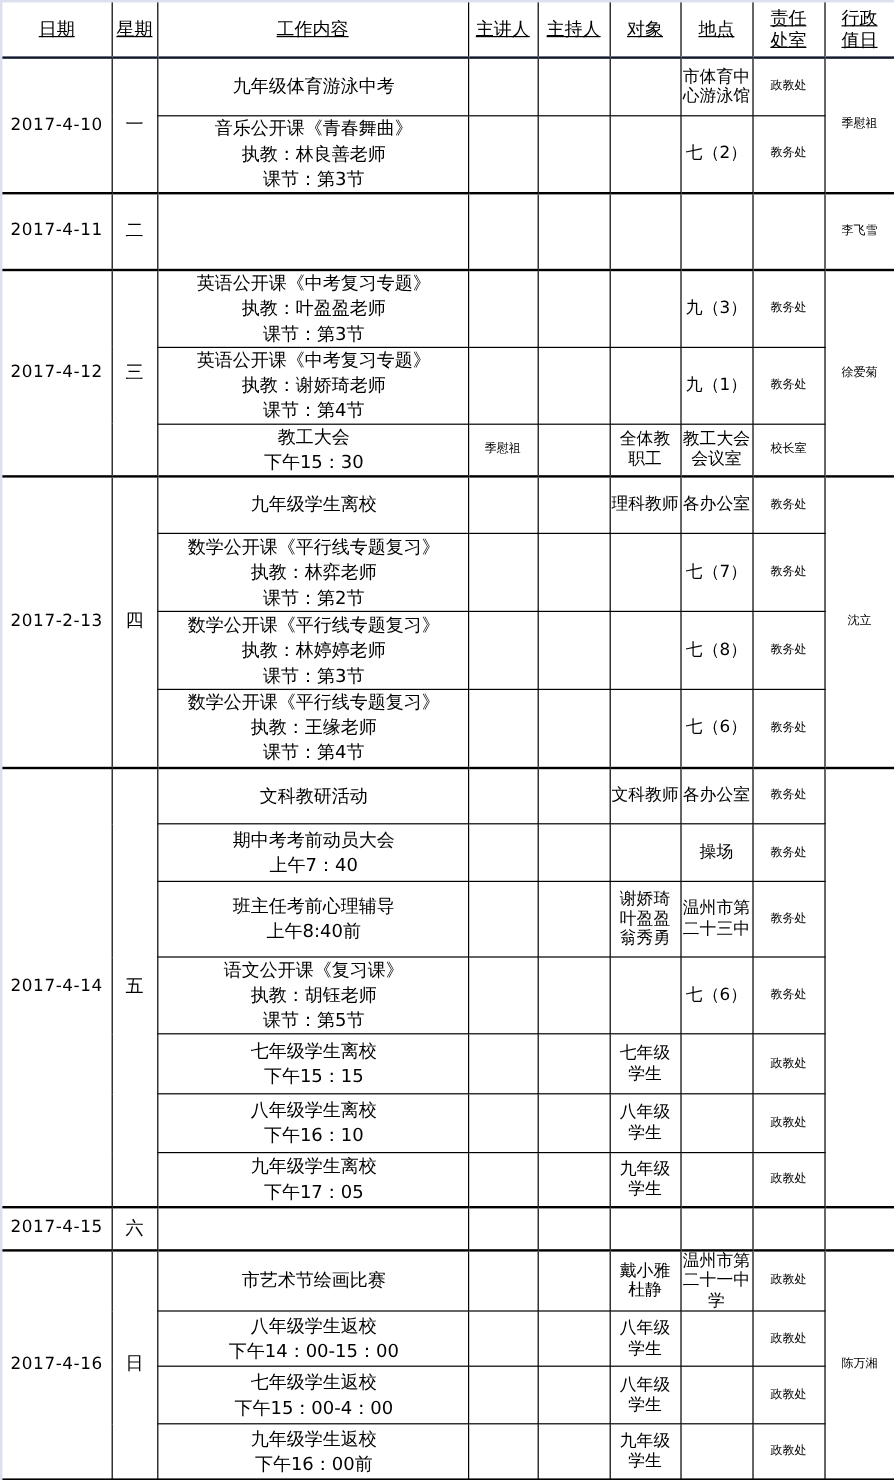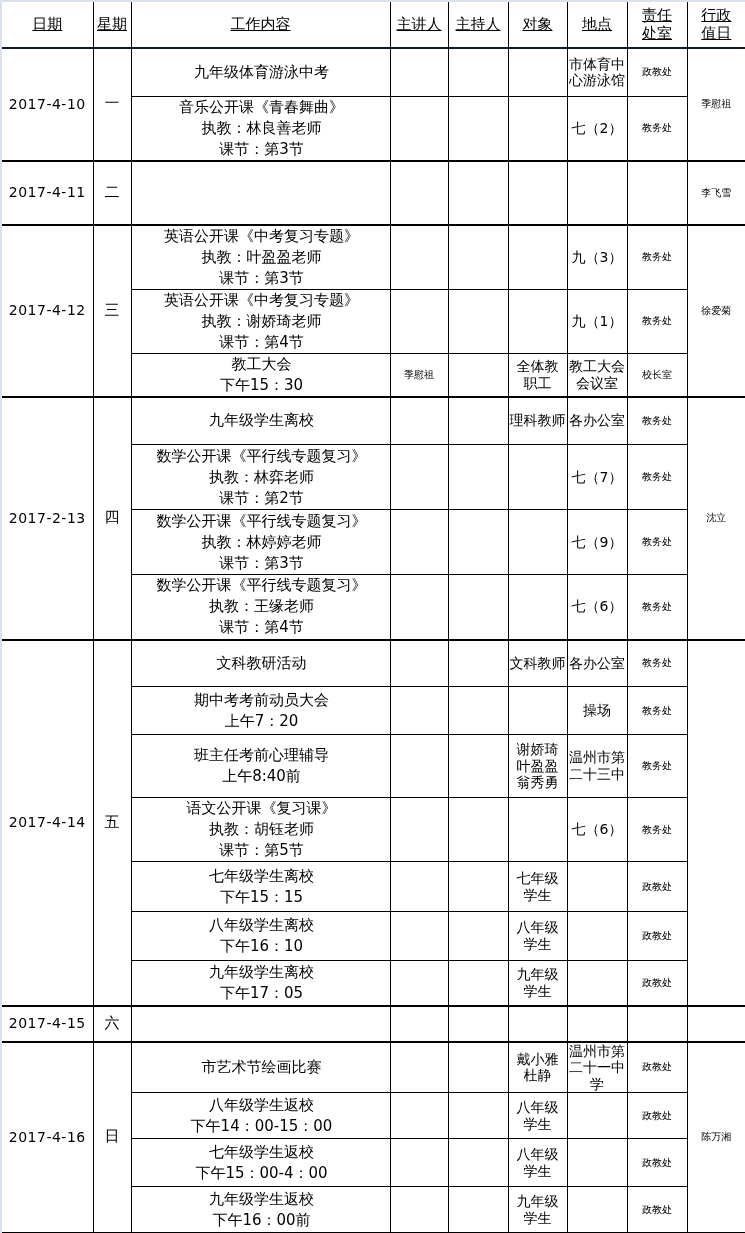--- a/index.html
+++ b/index.html
@@ -162,21 +162,21 @@
       <td>七（7）</td>
       <td class="c-office">教务处</td>
     </tr>
     <tr style="height:65px">
       <td class="c-content">数学公开课《平行线专题复习》
 执教：林婷婷老师
 课节：第3节</td>
       <td class="c-speaker"></td>
       <td></td>
       <td></td>
-      <td>七（9）</td>
+      <td>七（8）</td>
       <td class="c-office">教务处</td>
     </tr>
     <tr style="height:65px">
       <td class="c-content">数学公开课《平行线专题复习》
 执教：王缘老师
 课节：第4节</td>
       <td class="c-speaker"></td>
       <td></td>
       <td></td>
       <td>七（6）</td>
@@ -189,21 +189,21 @@
       <td class="c-content">文科教研活动</td>
       <td class="c-speaker"></td>
       <td></td>
       <td>文科教师</td>
       <td>各办公室</td>
       <td class="c-office">教务处</td>
       <td class="c-duty" rowspan="7"></td>
     </tr>
     <tr style="height:48px">
       <td class="c-content">期中考考前动员大会
-上午7：20</td>
+上午7：40</td>
       <td class="c-speaker"></td>
       <td></td>
       <td></td>
       <td>操场</td>
       <td class="c-office">教务处</td>
     </tr>
     <tr style="height:63px">
       <td class="c-content">班主任考前心理辅导
 上午8:40前</td>
       <td class="c-speaker"></td>

